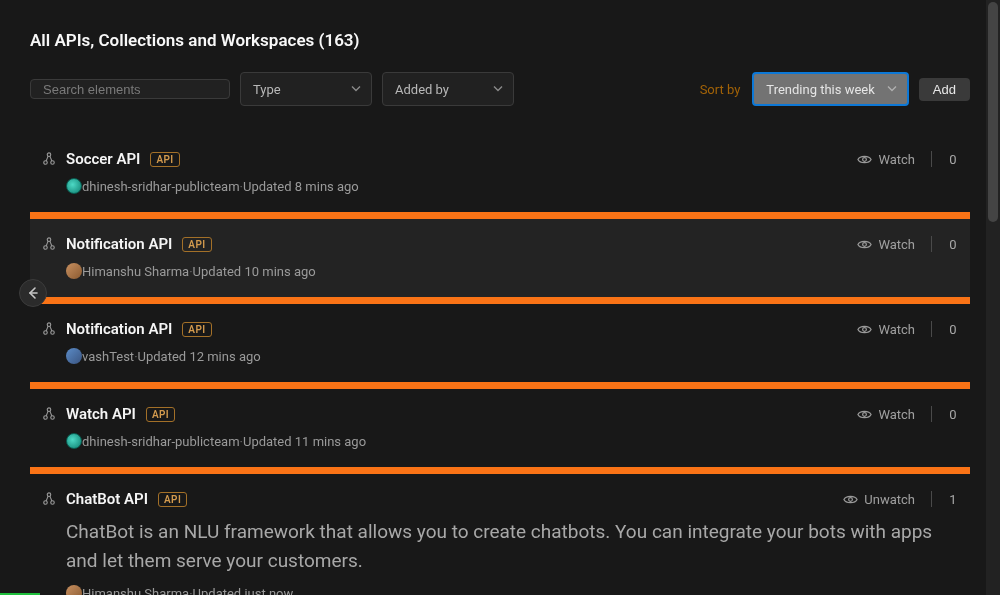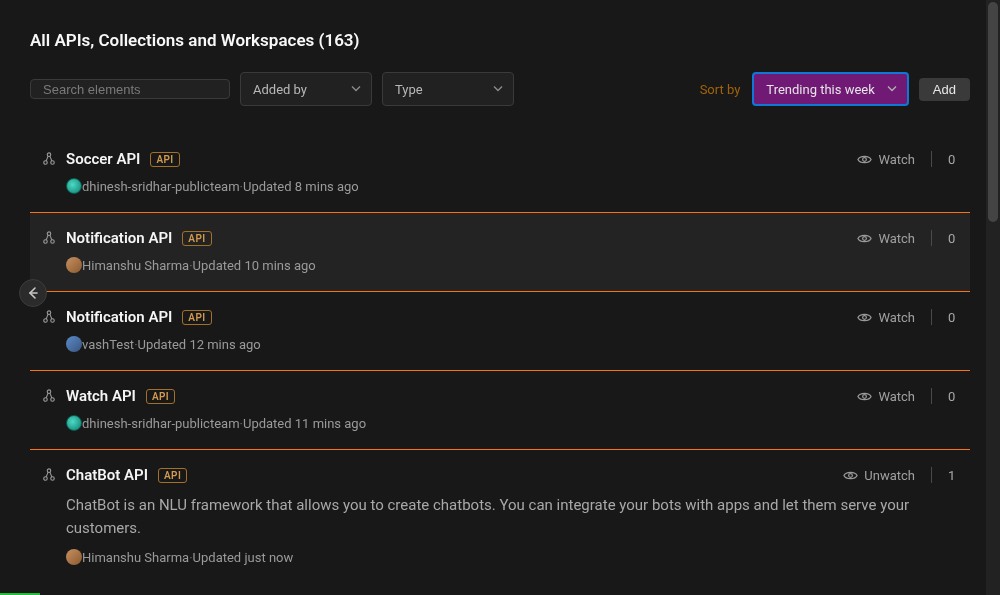--- a/index.html
+++ b/index.html
@@ -53,21 +53,21 @@
     .select-box .chev {
       position: absolute;
       right: 10px;
       top: 50%;
       transform: translateY(-50%);
     }
     .spacer { flex: 1; }
     .sort-label { font-size: 13px; color: #a16207; margin-right: 2px; }
     .sort-select {
       height: 34px;
-      background: #701a75;
+      background: #737373;
       border: 2px solid #0d78d6;
       border-radius: 4px;
       padding: 0 32px 0 12px;
       color: #e5e5e5;
       font-size: 13px;
       display: flex;
       align-items: center;
       position: relative;
       cursor: pointer;
       min-width: 152px;
@@ -84,21 +84,21 @@
       background: #3a3a3a;
       border: none;
       border-radius: 4px;
       color: #e8e8e8;
       font-size: 13px;
       cursor: pointer;
     }
     .list { display: flex; flex-direction: column; }
     .item {
       padding: 16px 12px 18px 12px;
-      border-bottom: 1px solid #f97316;
+      border-bottom: 7px solid #f97316;
     }
     .item.highlighted { background: #232323; }
     .item:last-child { border-bottom: none; }
     .item-header {
       display: flex;
       align-items: center;
       gap: 10px;
     }
     .node-icon { flex-shrink: 0; }
     .item-title {
@@ -115,40 +115,41 @@
       font-weight: 600;
       padding: 1px 5px;
       border-radius: 3px;
       letter-spacing: 0.4px;
     }
     .item-actions {
       margin-left: auto;
       display: flex;
       align-items: center;
       gap: 16px;
+      text-align: center;
     }
     .watch-btn {
       display: flex;
       align-items: center;
       gap: 6px;
       color: #a0a0a0;
       font-size: 13px;
       cursor: pointer;
     }
     .divider {
       width: 1px;
       height: 16px;
       background: #4a4a4a;
     }
     .count { color: #a8a8a8; font-size: 13px; min-width: 10px; }
     .item-desc {
       margin-left: 24px;
       margin-top: 10px;
       color: #a8a8a8;
-      font-size: 15px;
+      font-size: 19px;
       line-height: 1.5;
     }
     .item-meta {
       margin-left: 24px;
       margin-top: 10px;
       display: flex;
       align-items: center;
       gap: 0;
       color: #9a9a9a;
       font-size: 13px;
@@ -205,29 +206,29 @@
   </style>
 </head>
 <body>
 
 <div class="container">
   <div class="page-title">All APIs, Collections and Workspaces (163)</div>
 
   <div class="controls-row">
     <input class="search-input" placeholder="Search elements" style="">
     <div class="select-box">
-      <span>Added by</span>
+      <span>Type</span>
       <span class="chev">
         <svg width="10" height="10" viewBox="0 0 10 10">
             <path d="M1 3 L5 7 L9 3" stroke="#8a8a8a" stroke-width="1.4" fill="none"></path>
           </svg>
       </span>
     </div>
     <div class="select-box">
-      <span>Type</span>
+      <span>Added by</span>
       <span class="chev">
         <svg width="10" height="10" viewBox="0 0 10 10">
             <path d="M1 3 L5 7 L9 3" stroke="#8a8a8a" stroke-width="1.4" fill="none"></path>
           </svg>
       </span>
     </div>
     <div class="spacer"></div>
     <span class="sort-label">Sort by</span>
     <div class="sort-select">
       <span>Trending this week</span>

